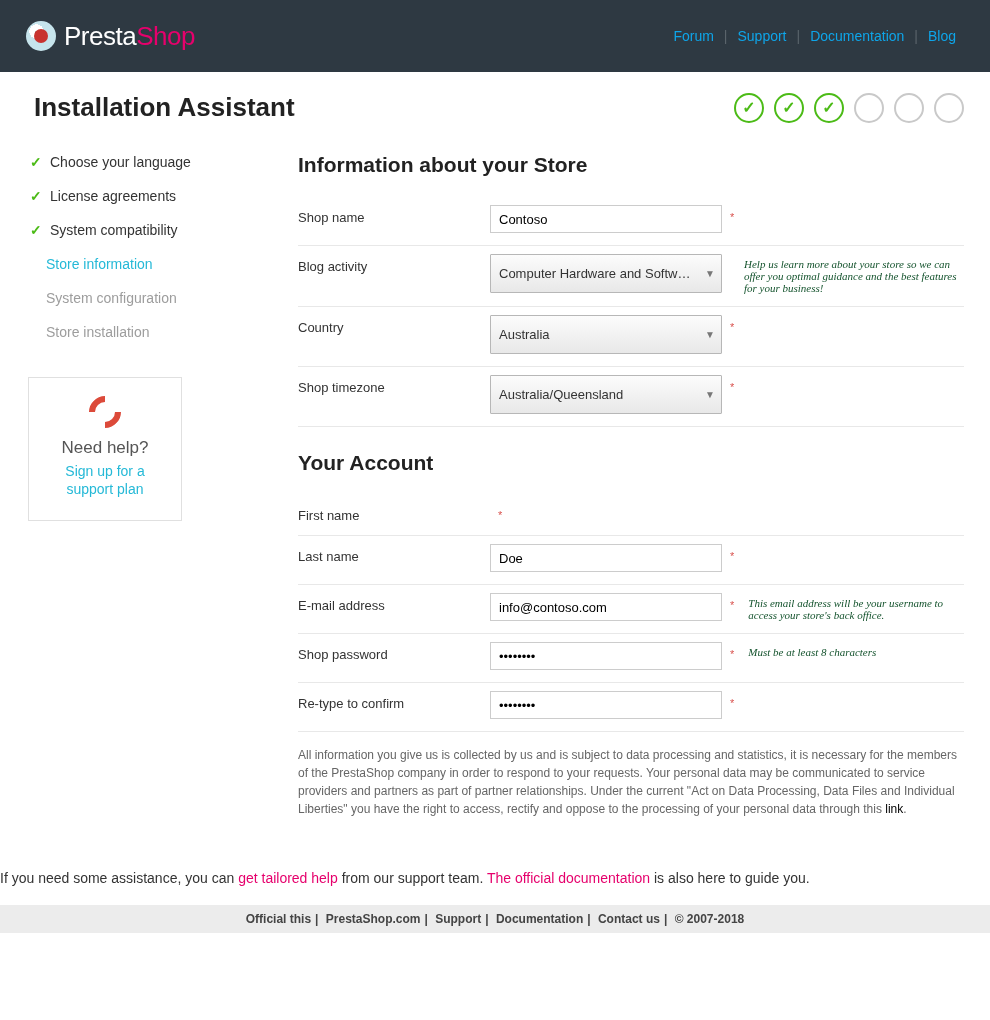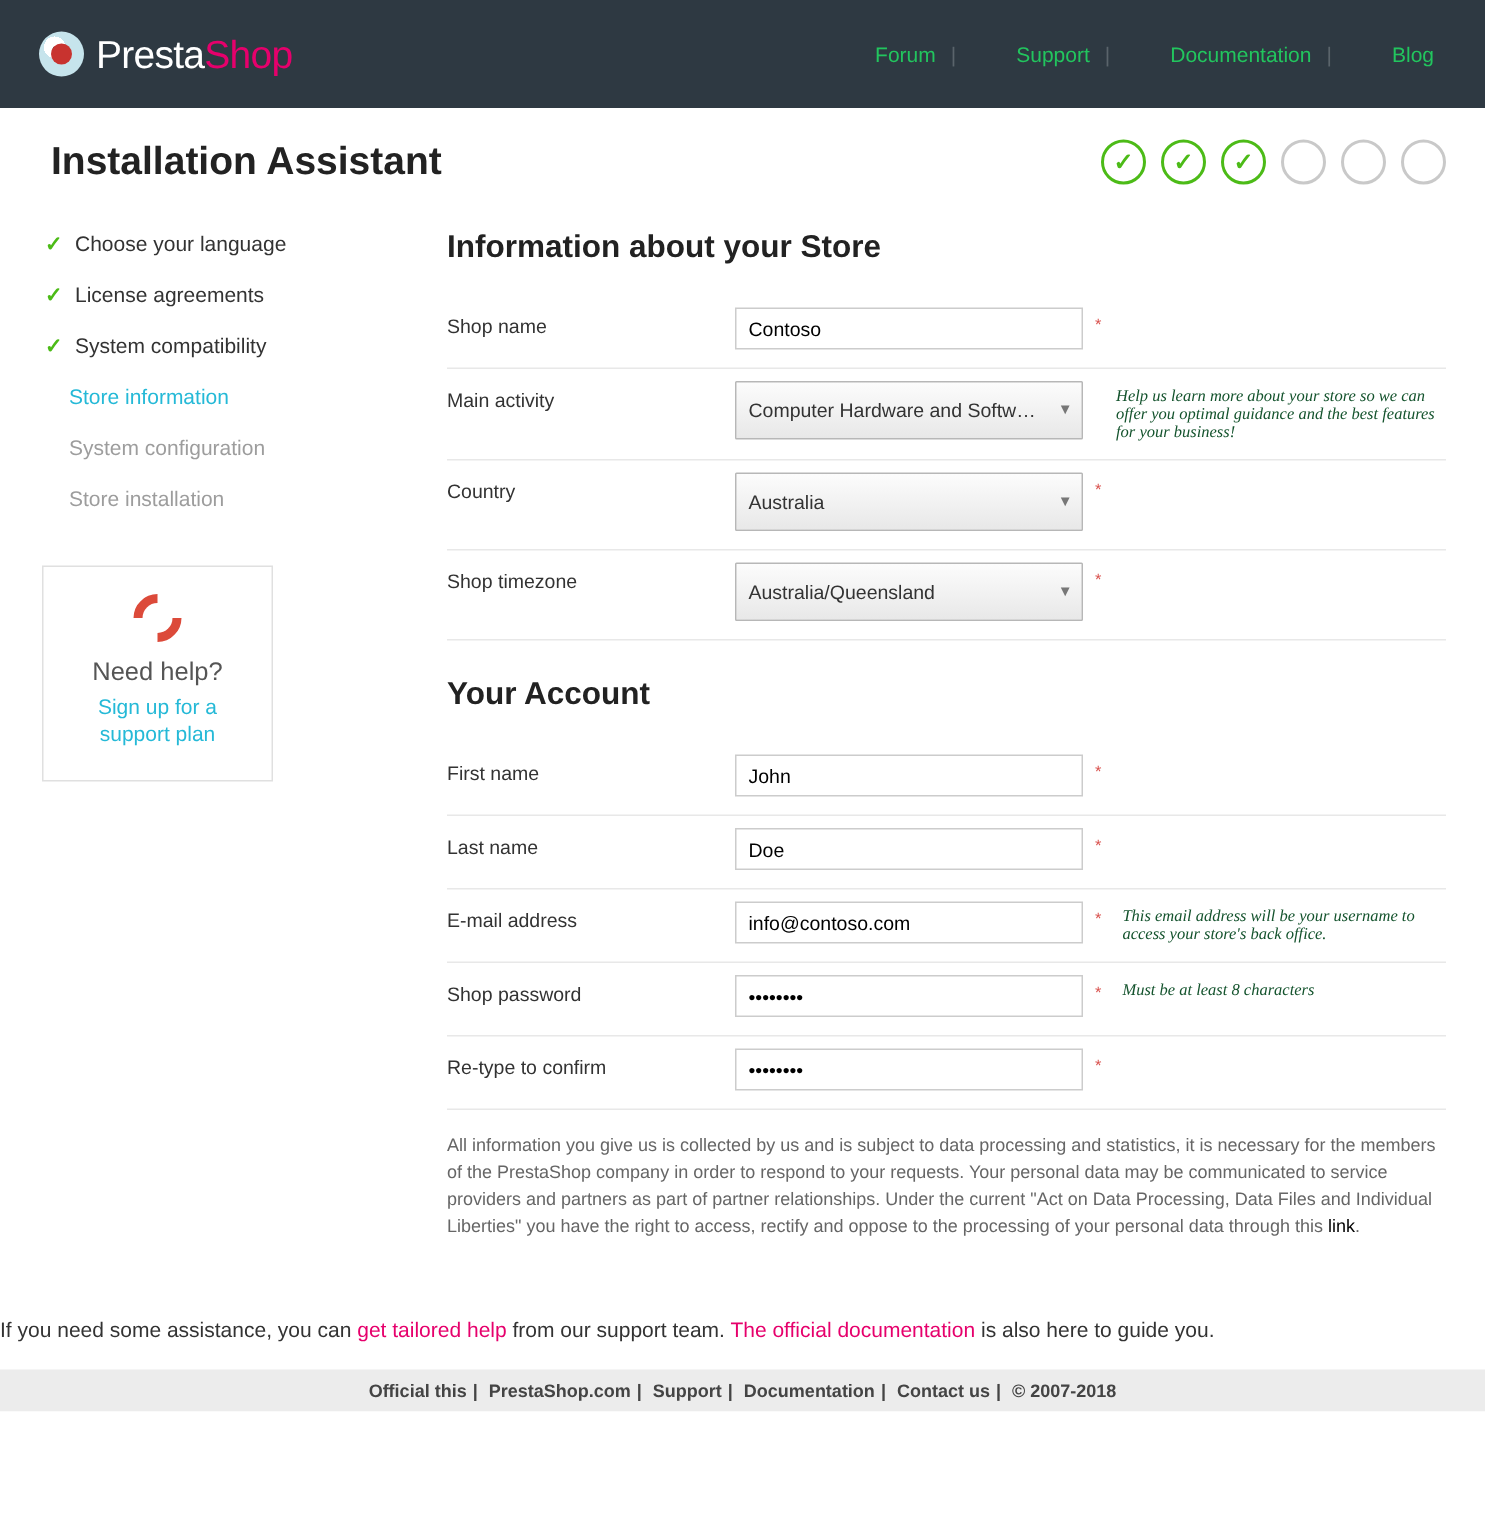--- a/index.html
+++ b/index.html
@@ -6,21 +6,21 @@
 body { font-family: Arial, Helvetica, sans-serif; font-size: 13px; color: #333; background: #fff; }
 
 
 .topbar { background: #2e3942; height: 72px; display: flex; align-items: center; justify-content: space-between; padding: 0 26px; }
 .logo { display: flex; align-items: center; gap: 8px; }
 .logo-icon { width: 30px; height: 30px; border-radius: 50%; background: radial-gradient(circle at 35% 35%, #fff 0%, #fff 26%, #c6e4ec 26%, #c6e4ec 100%); position: relative; display:flex; align-items:center; justify-content:center; }
 .logo-icon::after { content:""; width:14px; height:14px; border-radius:50%; background:#c8332f; box-shadow: -4px -3px 0 -5px #333; }
 .logo-text { font-size: 26px; font-weight: 400; color: #fff; letter-spacing: -0.5px; }
 .logo-text .pink { color: #e6006c; }
 .topnav { display: flex; gap: 2px; font-size: 14px; color: #fff; align-items: center; }
-.topnav a { color: #22c55e; text-decoration: none; padding: 0 8px; margin-left: 30px; }
+.topnav a { color: #0ea5e9; text-decoration: none; padding: 0 8px; }
 .topnav .sep { color: #5a646b; }
 
 
 .title-row { display: flex; justify-content: space-between; align-items: center; padding: 20px 26px 10px 34px; }
 h1.title { font-size: 26px; font-weight: bold; color: #222; }
 .step-circles { display: flex; gap: 10px; align-items: center; }
 .circle { width: 30px; height: 30px; border: 2px solid #c9c9c9; border-radius: 50%; display:flex; align-items:center; justify-content:center; }
 .circle.done { border-color: #4cbb17; color:#4cbb17; }
 .circle.done::after { content:"✓"; font-size:16px; font-weight:bold; }
 
@@ -136,21 +136,21 @@
   <main class="main">
     <h2>Information about your Store</h2>
 
     <div class="field-row">
       <div class="field-label">Shop name</div>
       <div class="field-input"><input type="text" value="Contoso" style=""></div>
       <div class="req">*</div>
     </div>
 
     <div class="field-row">
-      <div class="field-label">Main activity</div>
+      <div class="field-label">Blog activity</div>
       <div class="field-input">
         <div class="selectish">
           <span>Computer Hardware and Softw…</span>
           <span class="arrow">▼</span>
         </div>
       </div>
       <div class="req"> </div>
       <div class="field-hint">Help us learn more about your store so we can offer you optimal guidance and the best features for your business!</div>
     </div>
 
@@ -173,21 +173,20 @@
           <span class="arrow">▼</span>
         </div>
       </div>
       <div class="req">*</div>
     </div>
 
     <h2 class="second">Your Account</h2>
 
     <div class="field-row">
       <div class="field-label">First name</div>
-      <div class="field-input"><input type="text" value="John" style=""></div>
       <div class="req">*</div>
     </div>
 
     <div class="field-row">
       <div class="field-label">Last name</div>
       <div class="field-input"><input type="text" value="Doe" style=""></div>
       <div class="req">*</div>
     </div>
 
     <div class="field-row">

